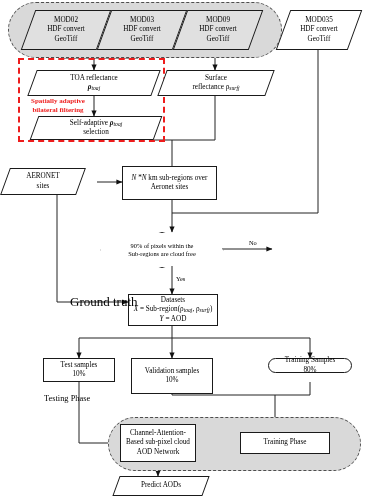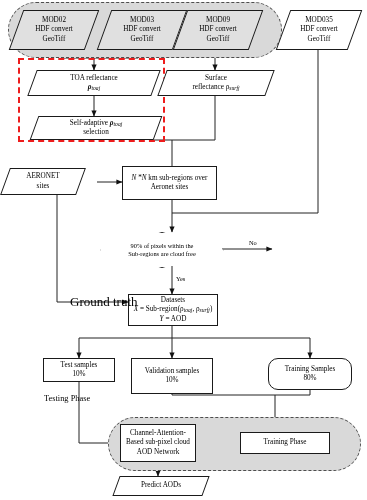--- a/index.html
+++ b/index.html
@@ -174,21 +174,21 @@
       <path d="M275,395 L275,430" stroke="#222" marker-end="url(#ah)"></path>
 
       <path d="M79,382 L79,443 L120,443" stroke="#222" marker-end="url(#ah)"></path>
 
       <path d="M240,443 L196,443" stroke="#222" marker-end="url(#ah)"></path>
 
       <path d="M158,462 L158,476" stroke="#222" marker-end="url(#ah)"></path>
     </g>
   </svg>
 
-  <div class="node para shaded" style="left:16px; top:10px; width:76px; height:40px;">
+  <div class="node para shaded" style="left:28px; top:10px; width:76px; height:40px;">
     <span class="shape"></span>
     <span class="txt">
       <span>MOD02</span><br>
       <span>HDF convert</span><br>
       <span>GeoTiff</span>
     </span>
   </div>
 
   <div class="node para shaded" style="left:104px; top:10px; width:76px; height:40px;">
     <span class="shape"></span>
@@ -235,20 +235,24 @@
 
   <div class="node para" style="left:34px; top:116px; width:124px; height:24px;">
     <span class="shape"></span>
     <span class="txt">
       <span>Self-adaptive</span>
       <span class="rho">ρ</span><span class="sub">toaj</span><br>
       <span>selection</span>
     </span>
   </div>
 
+  <div class="red-label" style="left:10px; top:97px; width:96px;">
+    <span>Spatially adaptive</span><br>
+    <span>bilateral filtering</span>
+  </div>
 
   <div class="node para" style="left:5px; top:168px; width:76px; height:27px;">
     <span class="shape"></span>
     <span class="txt">
       <span>AERONET</span><br>
       <span>sites</span>
     </span>
   </div>
 
   <div class="node" style="left:122px; top:166px; width:95px; height:34px;">
@@ -293,21 +297,21 @@
     </span>
   </div>
 
   <div class="node" style="left:131px; top:358px; width:82px; height:36px;">
     <span class="txt">
       <span>Validation samples</span><br>
       <span>10%</span>
     </span>
   </div>
 
-  <div class="node" style="left:268px; top:358px; width:84px; height:32px;border-radius:10px;">
+  <div class="node" style="left:268px; top:358px; width:84px; height:15px;border-radius:10px;">
     <span class="txt">
       <span>Training Samples</span><br>
       <span>80%</span>
     </span>
   </div>
 
   <div class="plain-label" style="left:44px; top:394px; font-size:8.4px;">
     <span>Testing Phase</span>
   </div>
 

